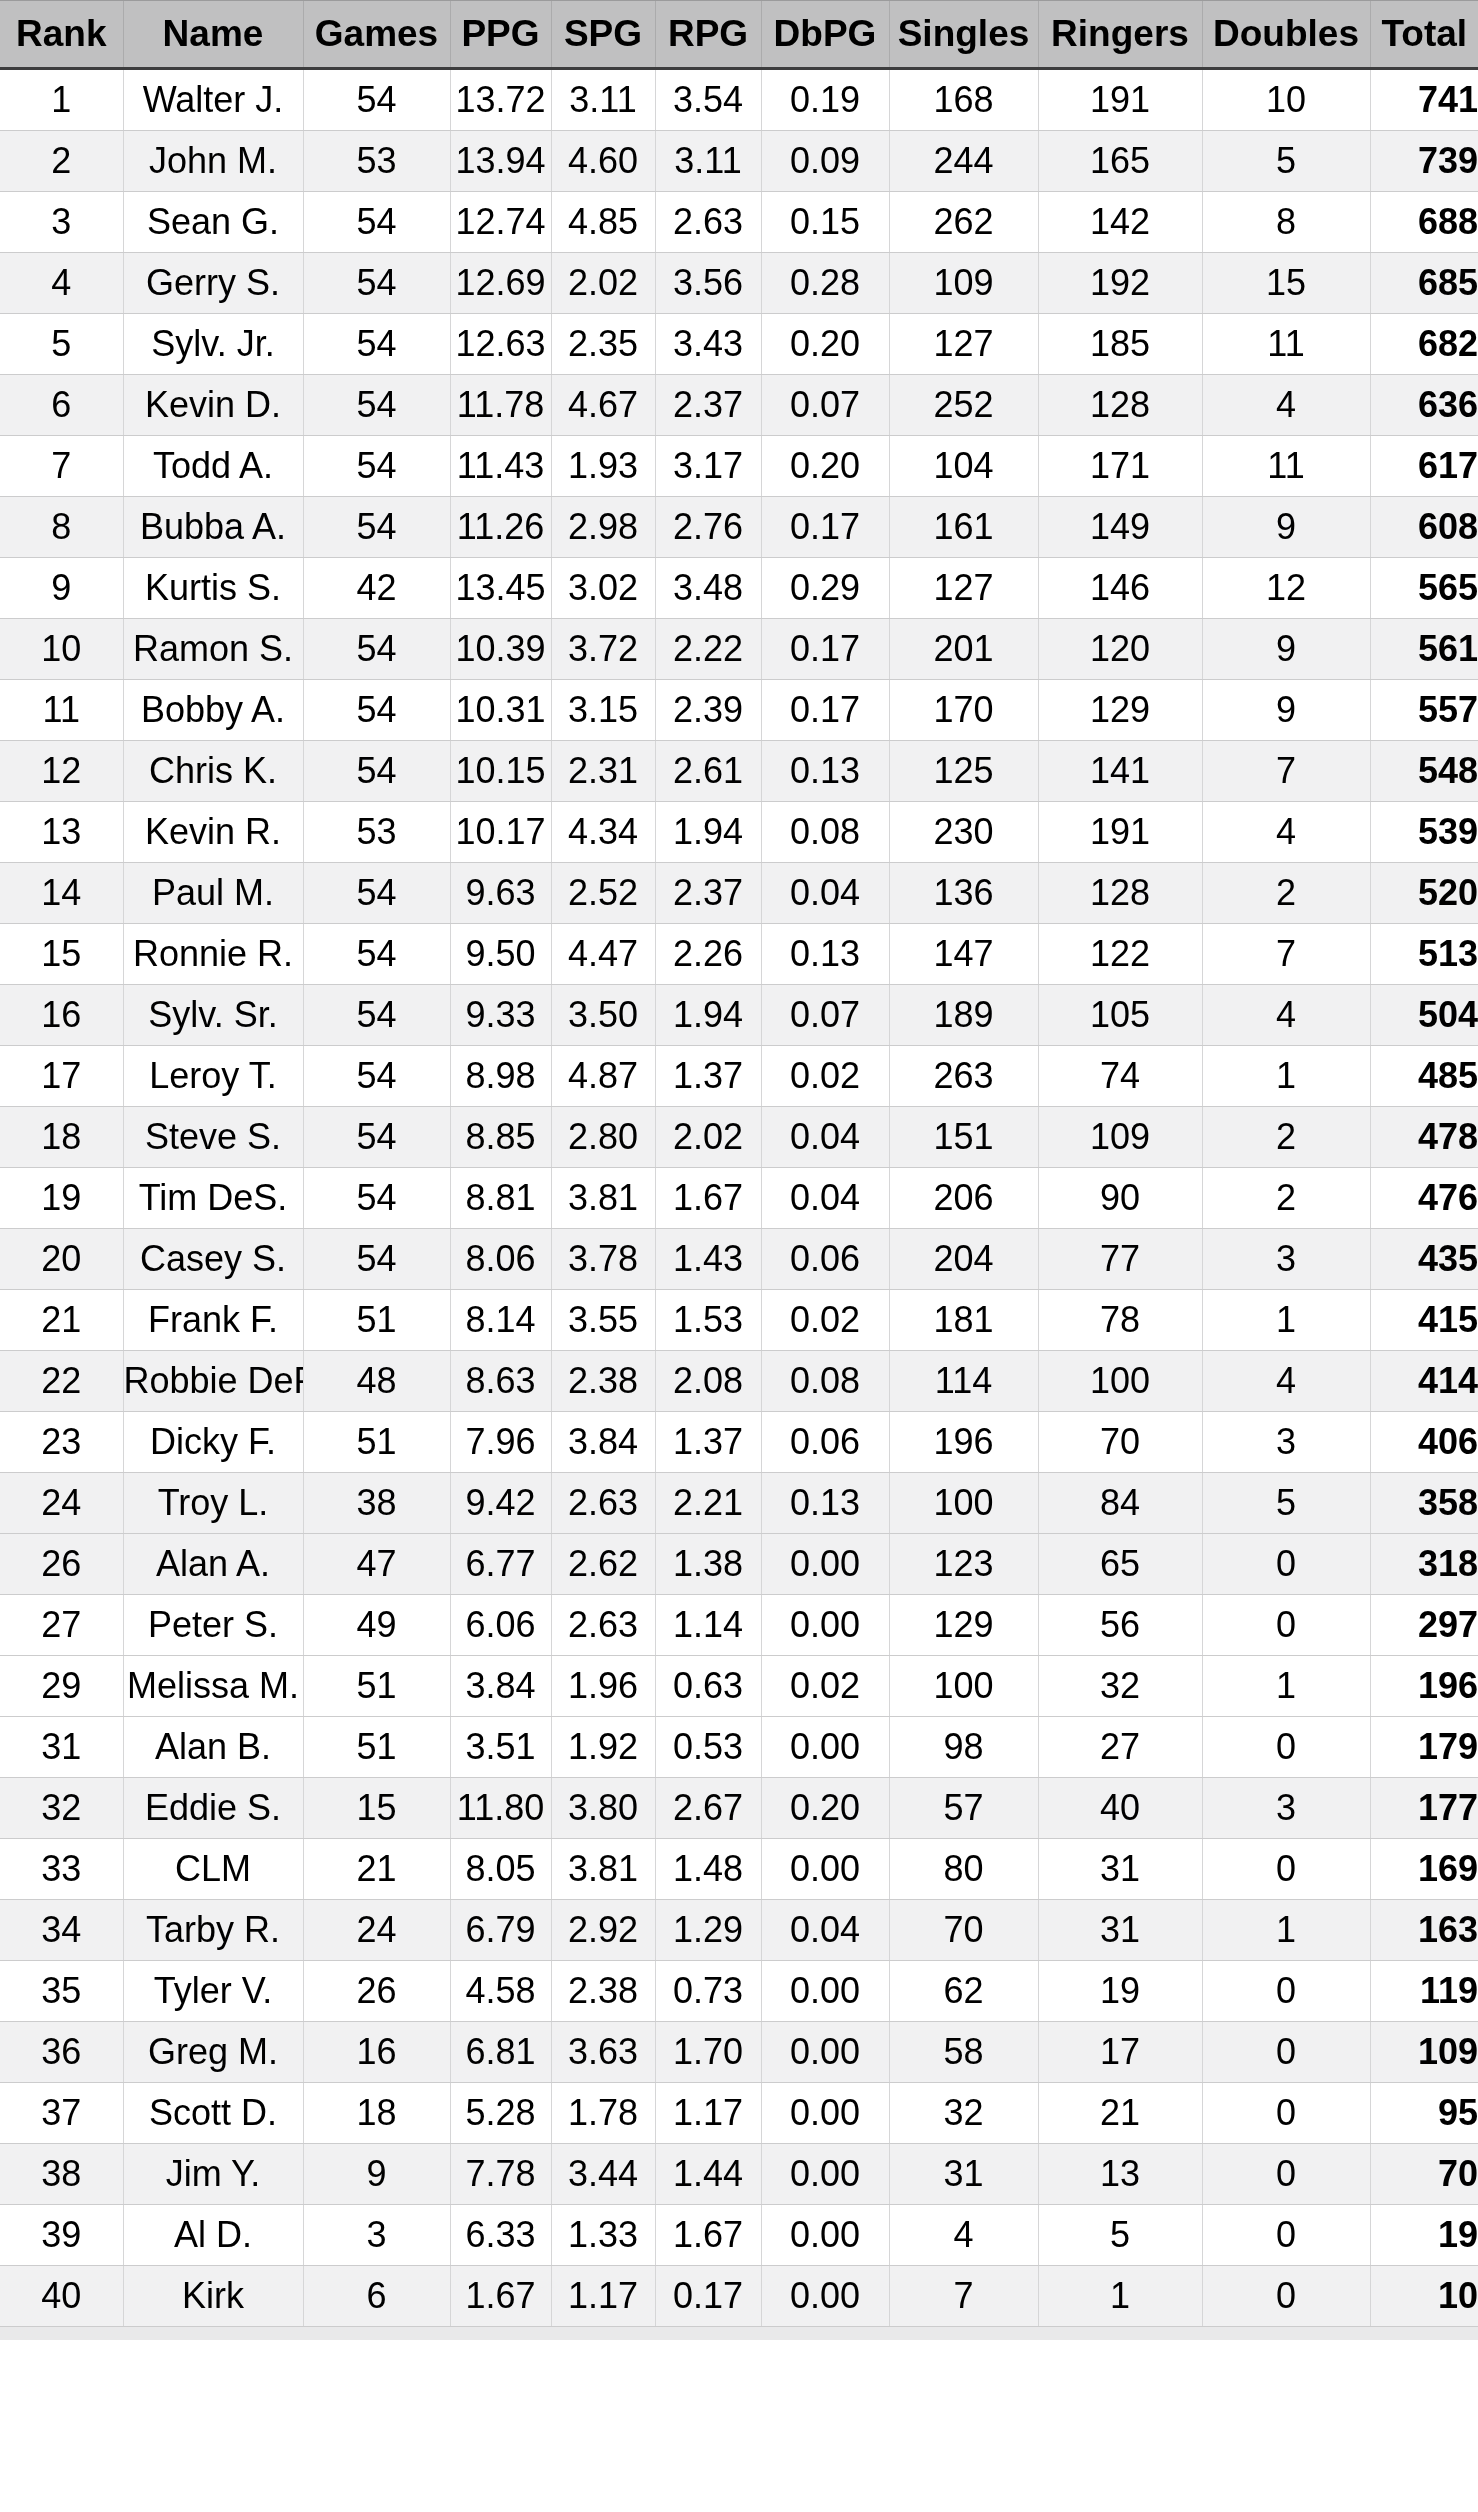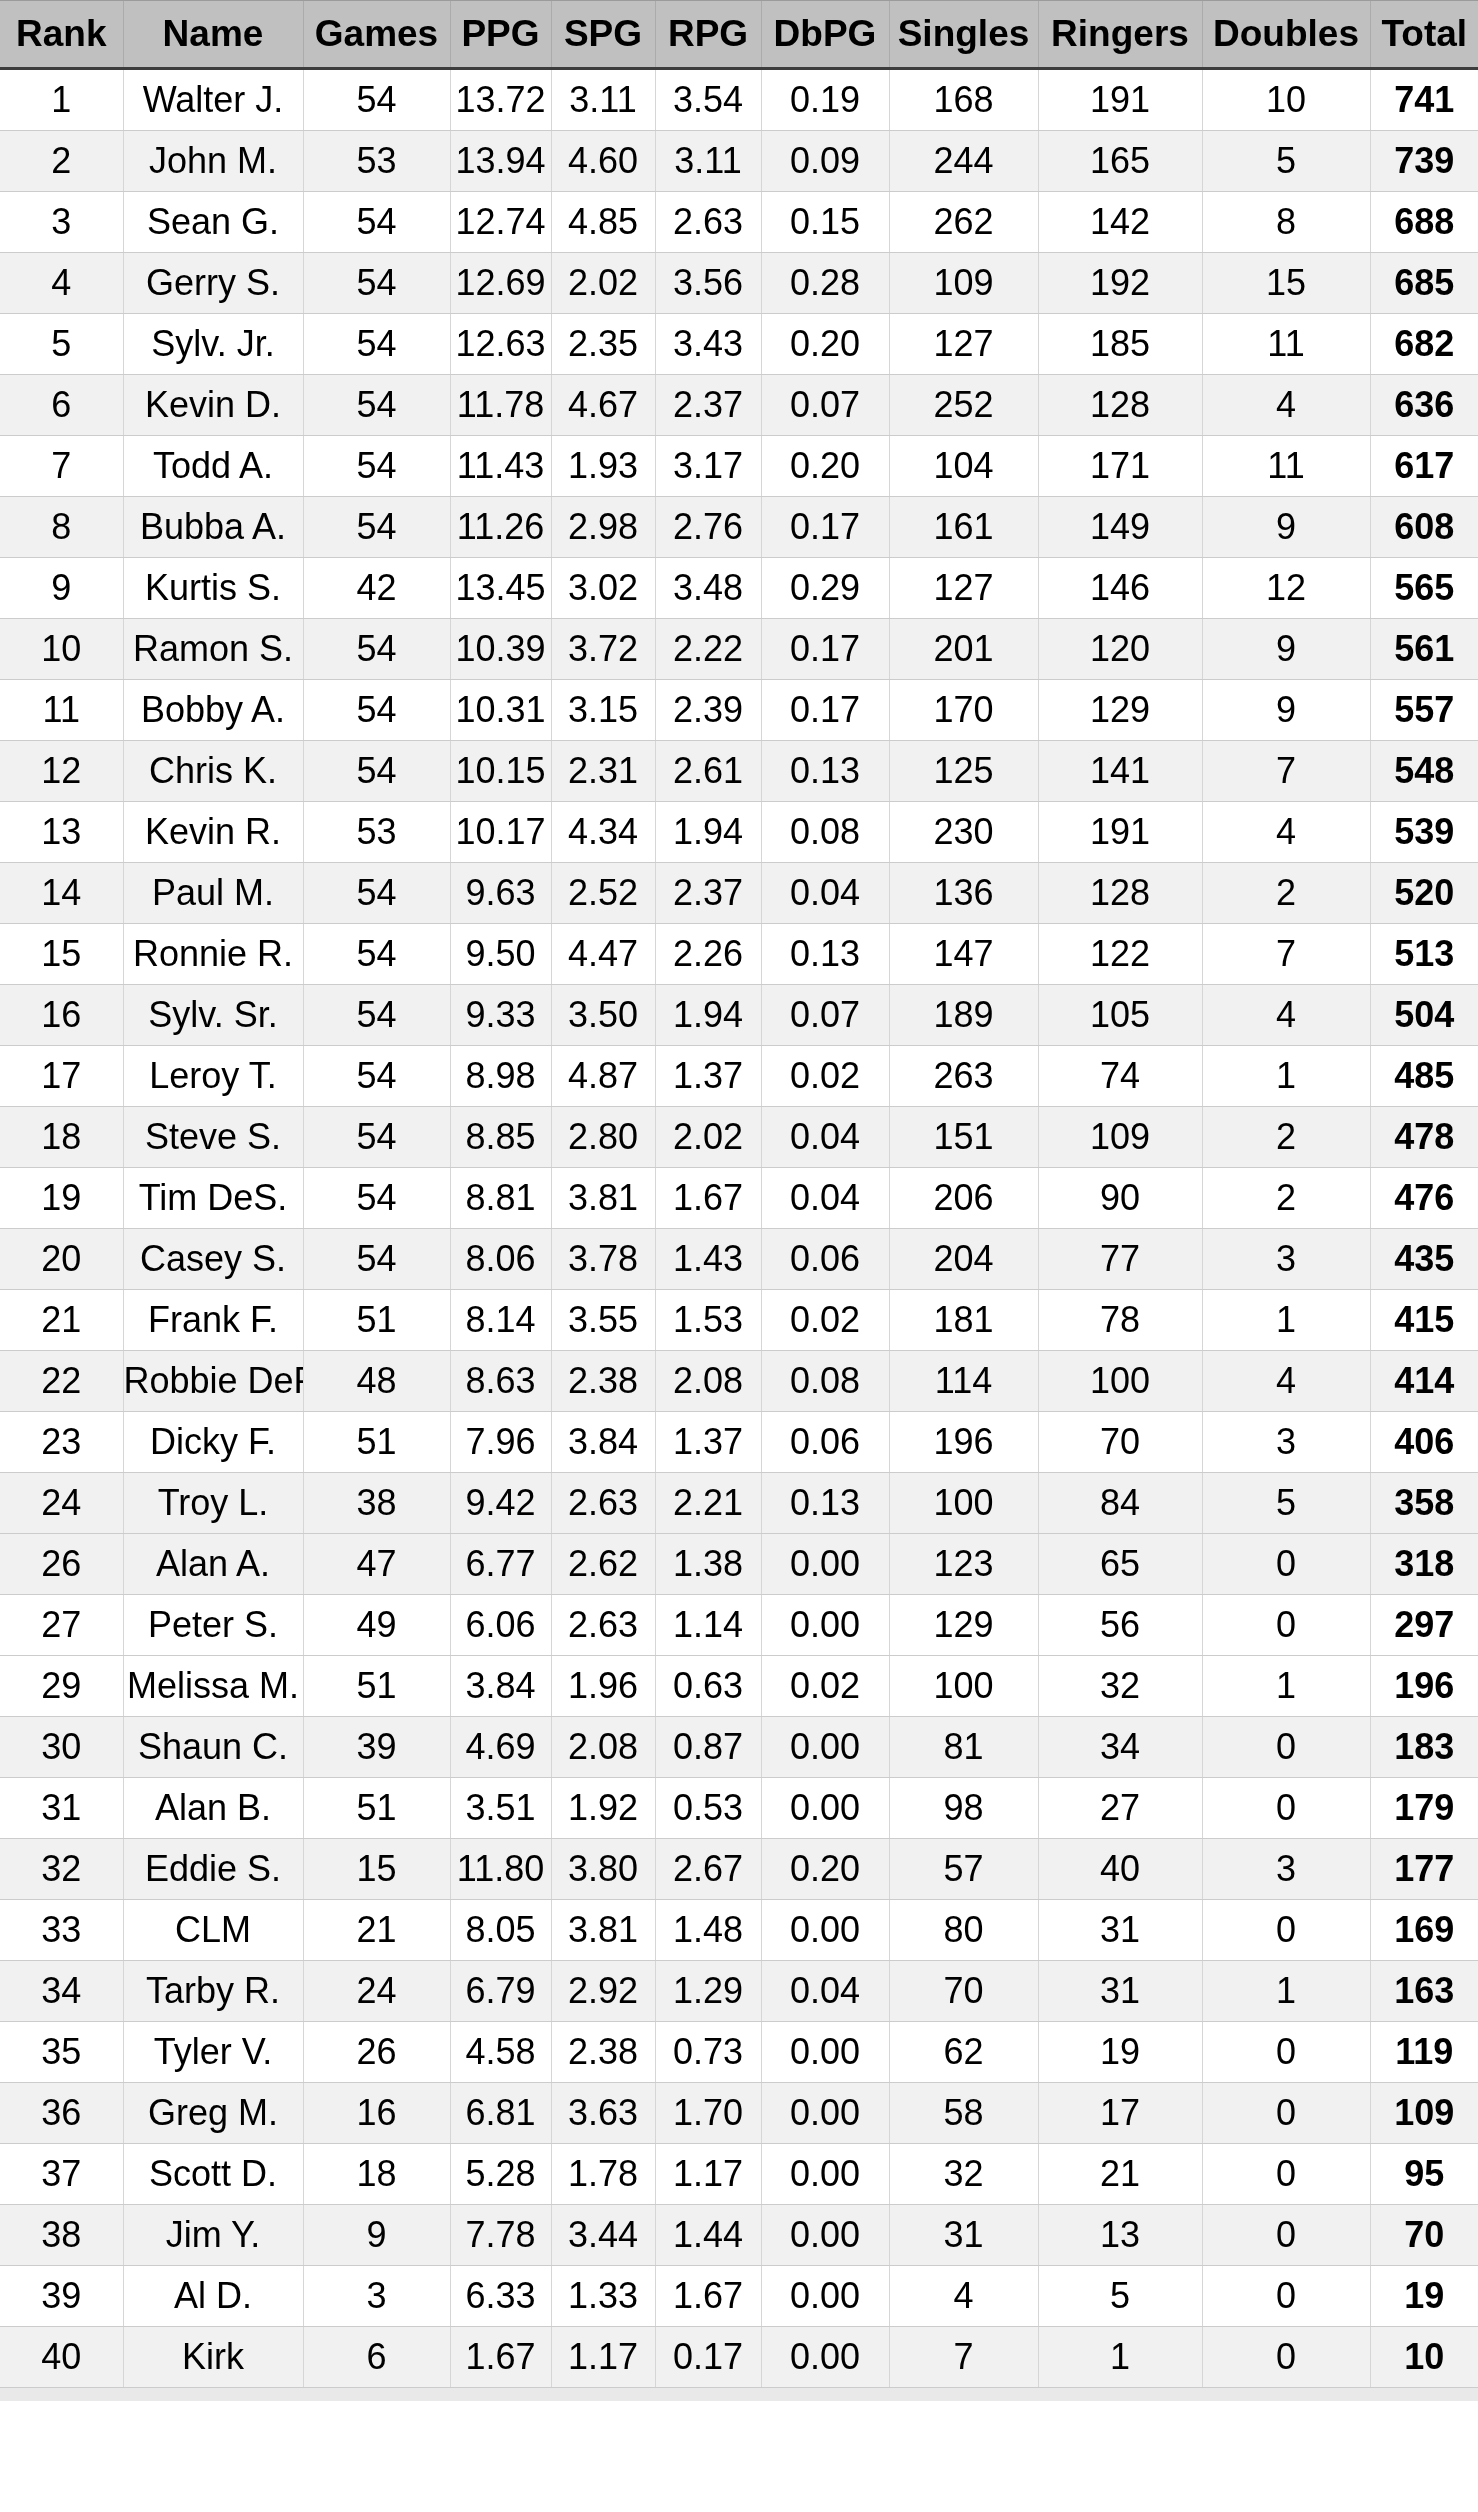--- a/index.html
+++ b/index.html
@@ -51,20 +51,21 @@
     border-bottom: 0.8px solid var(--row_border);
   }
   table.stats tbody td:first-child {
     border-left: none;
   }
   table.stats tbody tr.alt td {
     background: var(--row_alt_bg);
   }
   table.stats tbody td.col-total {
     font-weight: bold;
+    text-align: right;
   }
   .bottom-strip {
     width: 1478px;
     height: 13.3px;
     background: var(--footer_strip);
   }
 </style>
 </head>
 <body>
 
@@ -443,33 +444,20 @@
           <td class="col-games">51</td>
           <td class="col-ppg">3.84</td>
           <td class="col-spg">1.96</td>
           <td class="col-rpg">0.63</td>
           <td class="col-dbpg">0.02</td>
           <td class="col-singles">100</td>
           <td class="col-ringers">32</td>
           <td class="col-doubles">1</td>
           <td class="col-total">196</td>
         </tr>
-        <tr class="alt">
-          <td class="col-rank">30</td>
-          <td class="col-name">Shaun C.</td>
-          <td class="col-games">39</td>
-          <td class="col-ppg">4.69</td>
-          <td class="col-spg">2.08</td>
-          <td class="col-rpg">0.87</td>
-          <td class="col-dbpg">0.00</td>
-          <td class="col-singles">81</td>
-          <td class="col-ringers">34</td>
-          <td class="col-doubles">0</td>
-          <td class="col-total">183</td>
-        </tr>
         <tr>
           <td class="col-rank">31</td>
           <td class="col-name">Alan B.</td>
           <td class="col-games">51</td>
           <td class="col-ppg">3.51</td>
           <td class="col-spg">1.92</td>
           <td class="col-rpg">0.53</td>
           <td class="col-dbpg">0.00</td>
           <td class="col-singles">98</td>
           <td class="col-ringers">27</td>

